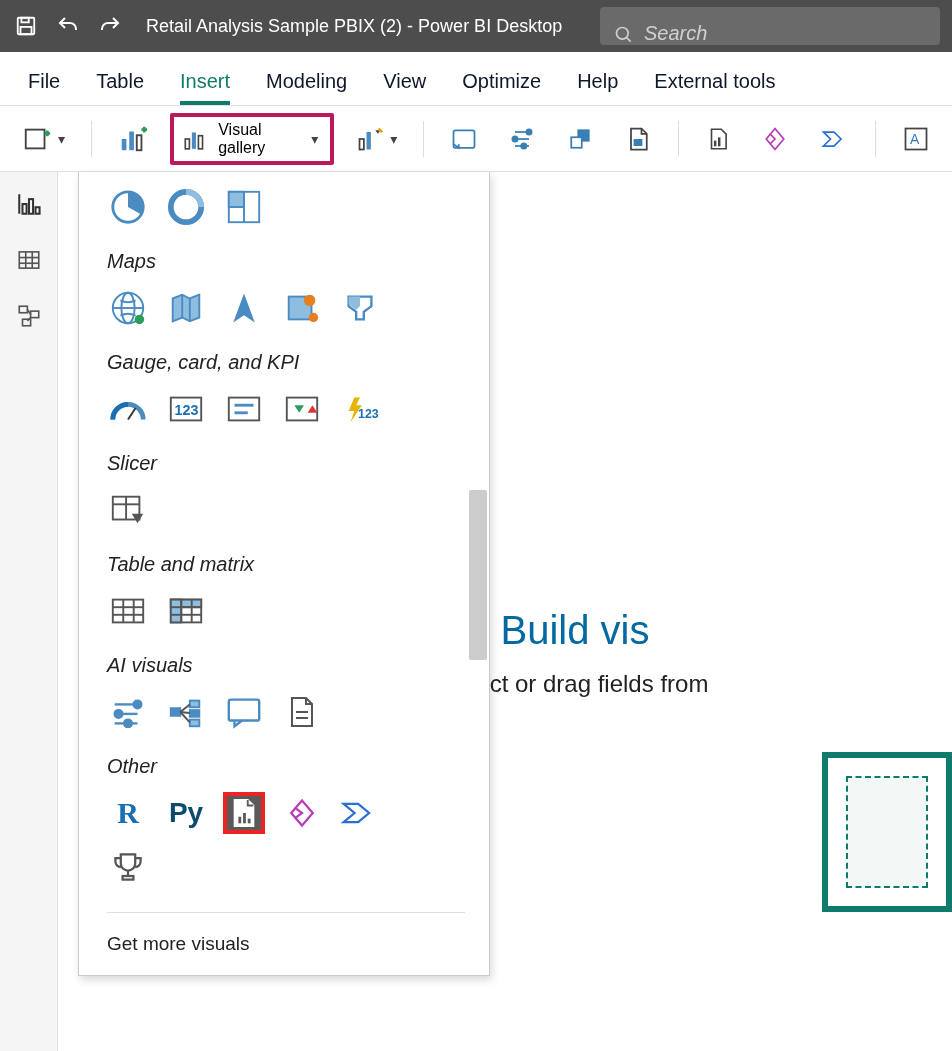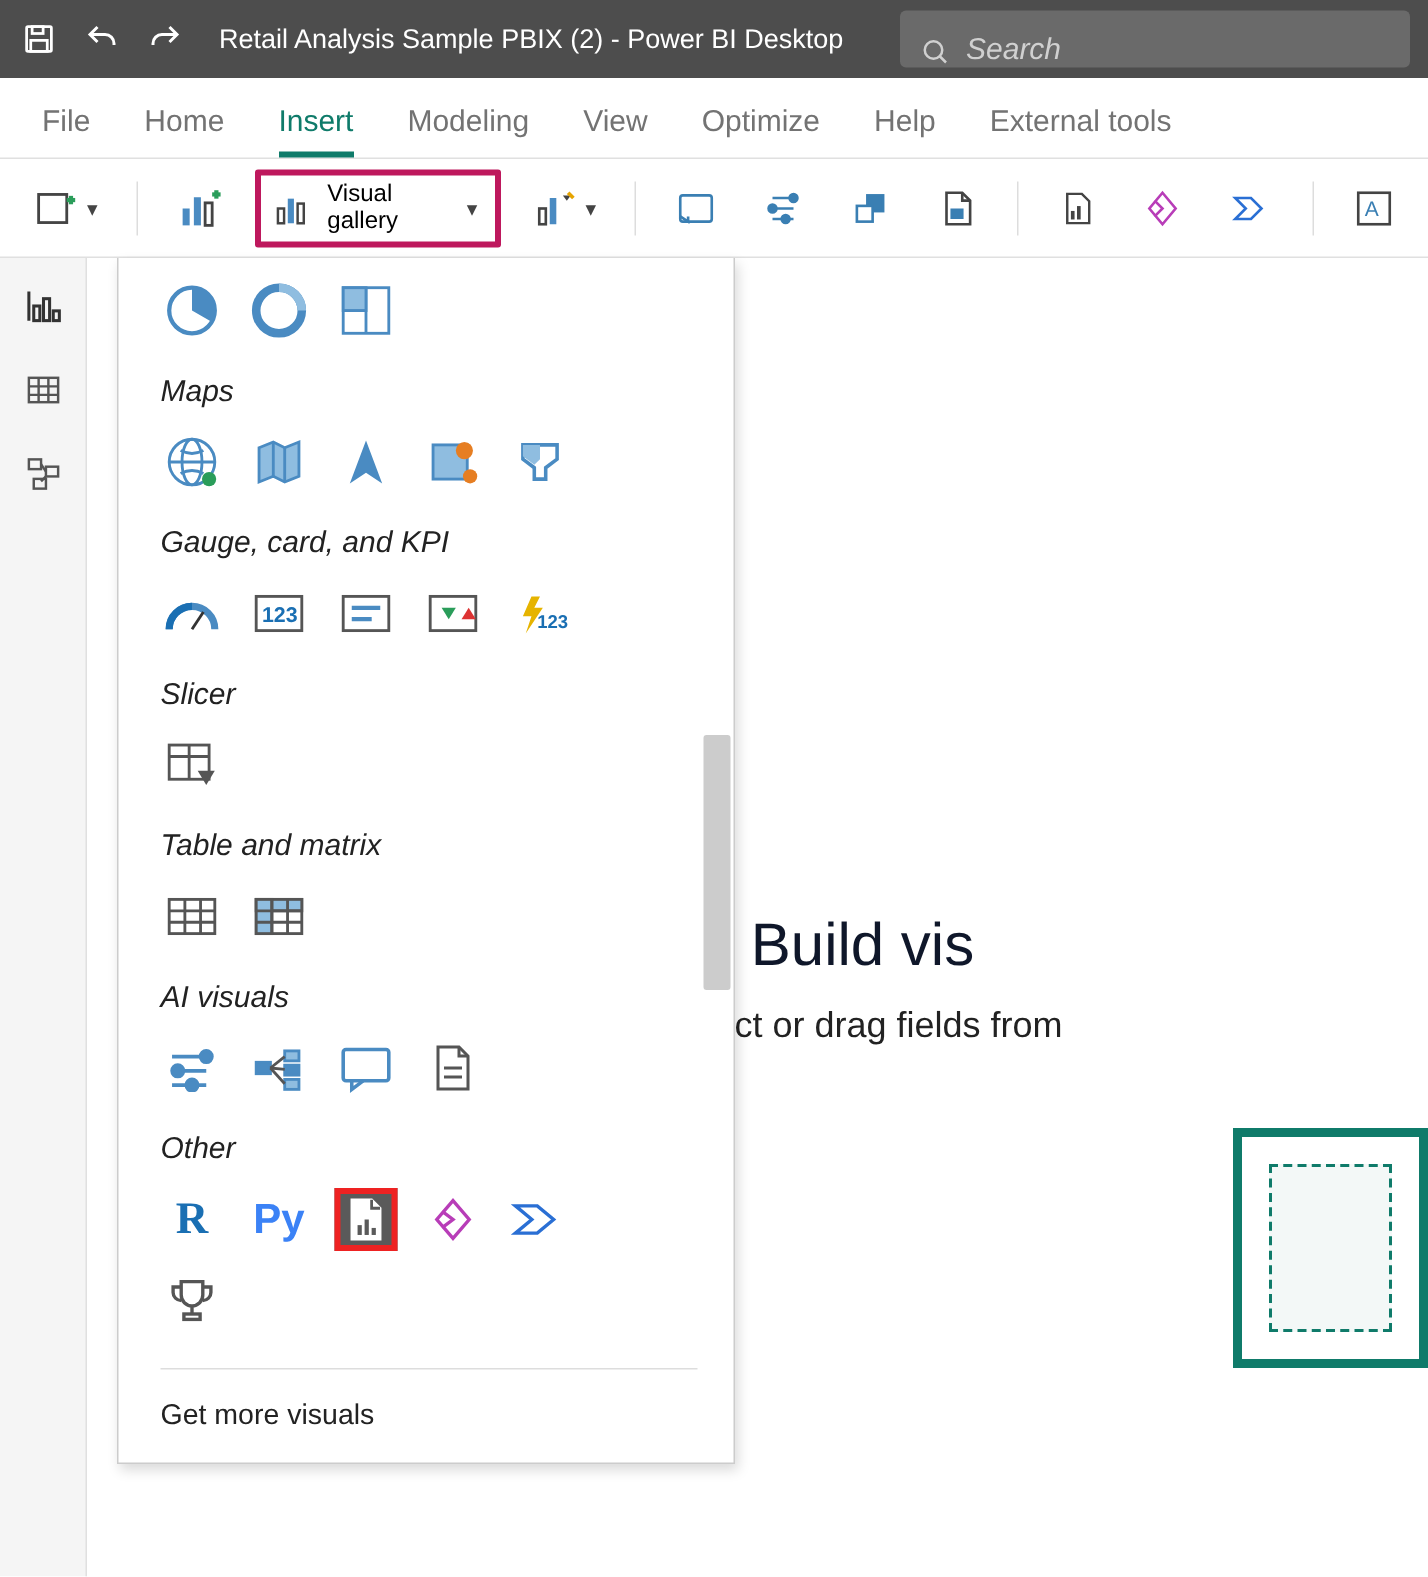--- a/index.html
+++ b/index.html
@@ -6,21 +6,21 @@
   body { font-family: "Segoe UI", Arial, sans-serif; background: #fff; width: 952px; height: 1051px; overflow: hidden; }
   
   .title-bar { background: #4d4d4d; height: 52px; display: flex; align-items: center; padding: 0 12px; color: #fff; }
   .title-bar .tb-icon { width: 28px; height: 28px; display: flex; align-items: center; justify-content: center; margin-right: 14px; cursor: pointer; }
   .title-text { font-size: 18px; margin-left: 8px; }
   .search-box { margin-left: auto; background: #6a6a6a; border-radius: 4px; display: flex; align-items: flex-end; height: 38px; width: 340px; padding: 0 14px; }
   .search-box svg { margin-right: 10px; flex-shrink:0; }
   .search-box span { color: #d0d0d0; font-size: 20px; font-style: italic; }
   
   .menu-bar { background: #fff; height: 54px; display: flex; align-items: flex-end; padding: 0 10px; border-bottom: 1px solid #e0e0e0; }
-  .menu-item { padding: 10px 18px 12px; font-size: 20px; color: #737373; cursor: pointer; position: relative; }
+  .menu-item { padding: 10px 18px 12px; font-size: 20px; color: #0f172a; cursor: pointer; position: relative; }
   .menu-item.active { color: #0f7b6a; }
   .menu-item.active::after { content:""; position:absolute; left:18px; right:18px; bottom:0; height:4px; background:#0f7b6a; }
   
   .toolbar { background: #fff; height: 66px; display: flex; align-items: center; padding: 0 14px; border-bottom: 1px solid #e0e0e0; gap: 14px; }
   .ribbon-btn { display:flex; align-items:center; gap:6px; padding: 6px 8px; font-size: 20px; color:#222; cursor:pointer; height:44px; }
   .ribbon-btn svg { flex-shrink:0; }
   .highlight-red { border: 4px solid #be185d; border-radius: 2px; }
   .vg-btn { display:flex; align-items:center; gap:10px; padding: 4px 12px 4px 8px; }
   .divider { width:1px; height:36px; background:#ddd; margin: 0 4px; }
   .chev { font-size: 14px; color:#444; }
@@ -33,27 +33,27 @@
   .dropdown-inner { padding: 14px 24px 0 28px; }
   .section-label { font-size: 20px; color:#222; margin: 22px 0 14px; font-style: italic; }
   .icon-row { display:flex; flex-wrap:wrap; gap: 16px; }
   .vis-icon { width: 42px; height: 42px; display:flex; align-items:center; justify-content:center; cursor:pointer; }
   .vis-highlight { border: 4px solid #e22; padding:2px; }
   .sep { height:1px; background:#ddd; margin: 24px 0 0; }
   .get-more { font-size: 19px; color:#222; margin-top: 20px; cursor:pointer; }
   .scroll-thumb { position:absolute; right:2px; top:318px; width:18px; height:170px; background:#ccc; border-radius:2px; }
   
   .canvas { flex:1; position:relative; }
-  .build-title { position:absolute; top: 436px; right: 0; left: 140px; text-align:center; font-size: 40px; color:#0f172a; }
+  .build-title { position:absolute; top: 436px; right: 0; left: 140px; text-align:center; font-size: 40px; color:#0369a1; }
   .build-sub { position:absolute; top: 498px; left: 140px; right:0; text-align:center; font-size: 24px; color:#222; }
   .dashed-box { position:absolute; right:0; top: 580px; width: 130px; height:160px; border: 6px solid #0f7b6a; border-top-left-radius:0; }
   .dashed-inner { margin:18px; height:calc(100% - 36px); border: 2px dashed #0f7b6a; background:rgba(15,123,106,0.05); }
 
   .r-icon { font-weight:bold; font-size:30px; color:#1a6fb3; font-family:Georgia, serif;}
-  .py-icon { font-weight:bold; font-size:28px; color:#3b82f6; }
+  .py-icon { font-weight:bold; font-size:28px; color:#0c4a6e; }
 </style>
 </head>
 <body>
 
 <div class="title-bar">
   <div class="tb-icon">
     <svg width="22" height="22" viewBox="0 0 24 24" fill="none" stroke="#fff" stroke-width="2">
         <rect x="3" y="3" width="18" height="18" rx="1"></rect>
         <rect x="7" y="3" width="8" height="5"></rect>
         <rect x="6" y="13" width="12" height="8"></rect>
@@ -76,21 +76,21 @@
     <svg width="20" height="20" viewBox="0 0 24 24" fill="none" stroke="#d0d0d0" stroke-width="2">
         <circle cx="10" cy="10" r="7"></circle>
         <line x1="20" y1="20" x2="15" y2="15"></line>
       </svg>
     <span>Search</span>
   </div>
 </div>
 
 <div class="menu-bar">
   <div class="menu-item">File</div>
-  <div class="menu-item">Home</div>
+  <div class="menu-item">Table</div>
   <div class="menu-item active">Insert</div>
   <div class="menu-item">Modeling</div>
   <div class="menu-item">View</div>
   <div class="menu-item">Optimize</div>
   <div class="menu-item">Help</div>
   <div class="menu-item">External tools</div>
 </div>
 
 <div class="toolbar">
   <div class="ribbon-btn">

